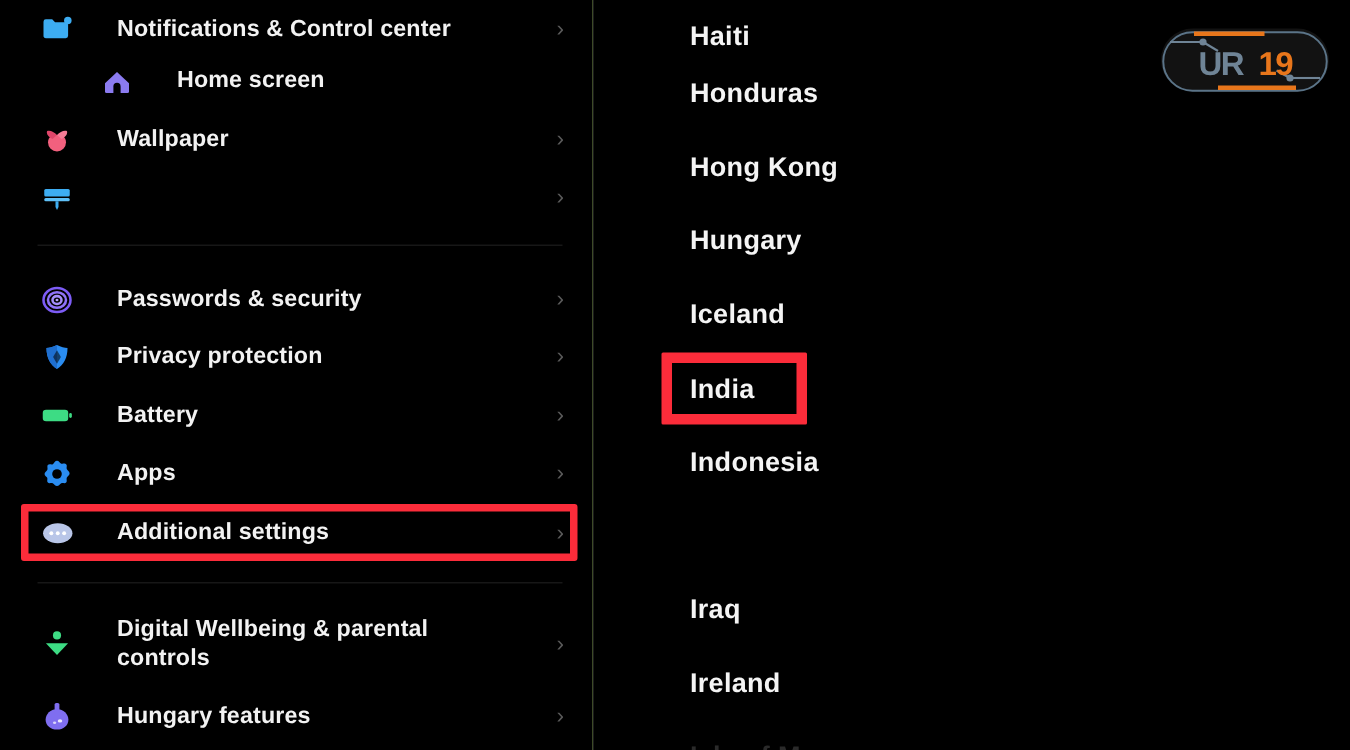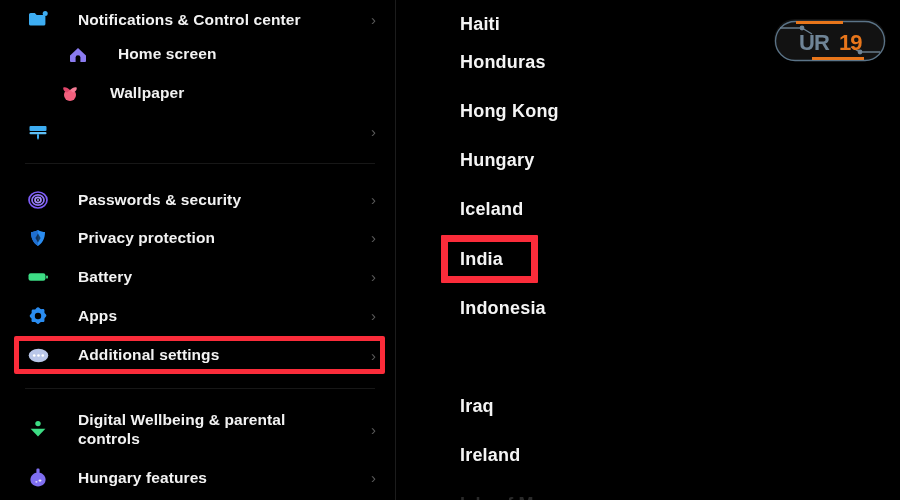--- a/index.html
+++ b/index.html
@@ -151,21 +151,21 @@
       <span class="row-icon">
         <svg width="24" height="24" viewBox="0 0 24 24">
           <path d="M4 13.5 12 6l8 7.5V19a1 1 0 0 1-1 1H5a1 1 0 0 1-1-1z" fill="#8b7bf0"></path>
           <path d="M9.6 20v-4.4a2.4 2.4 0 0 1 4.8 0V20z" fill="#000"></path>
         </svg>
       </span>
       <span class="row-label">Home screen</span>
       <span class="row-chevron">›</span>
     </div>
 
-    <div class="settings-row" style="top:73px;margin-left:32px;">
+    <div class="settings-row" style="top:73px;">
       <span class="row-icon">
         <svg width="24" height="24" viewBox="0 0 24 24">
           <path d="M12 9c3 0 6 1 6 5a6 6 0 0 1-12 0c0-4 3-5 6-5z" fill="#f2607e"></path>
           <path d="M12 9C10 6.8 7.2 5.6 5.4 6.4 4.6 8.4 6.6 10.8 9 11.6z" fill="#e0466a"></path>
           <path d="M12 9c2-2.2 4.8-3.4 6.6-2.6.8 2-1.2 4.4-3.6 5.2z" fill="#f57b95"></path>
         </svg>
       </span>
       <span class="row-label">Wallpaper</span>
       <span class="row-chevron">›</span>
     </div>

